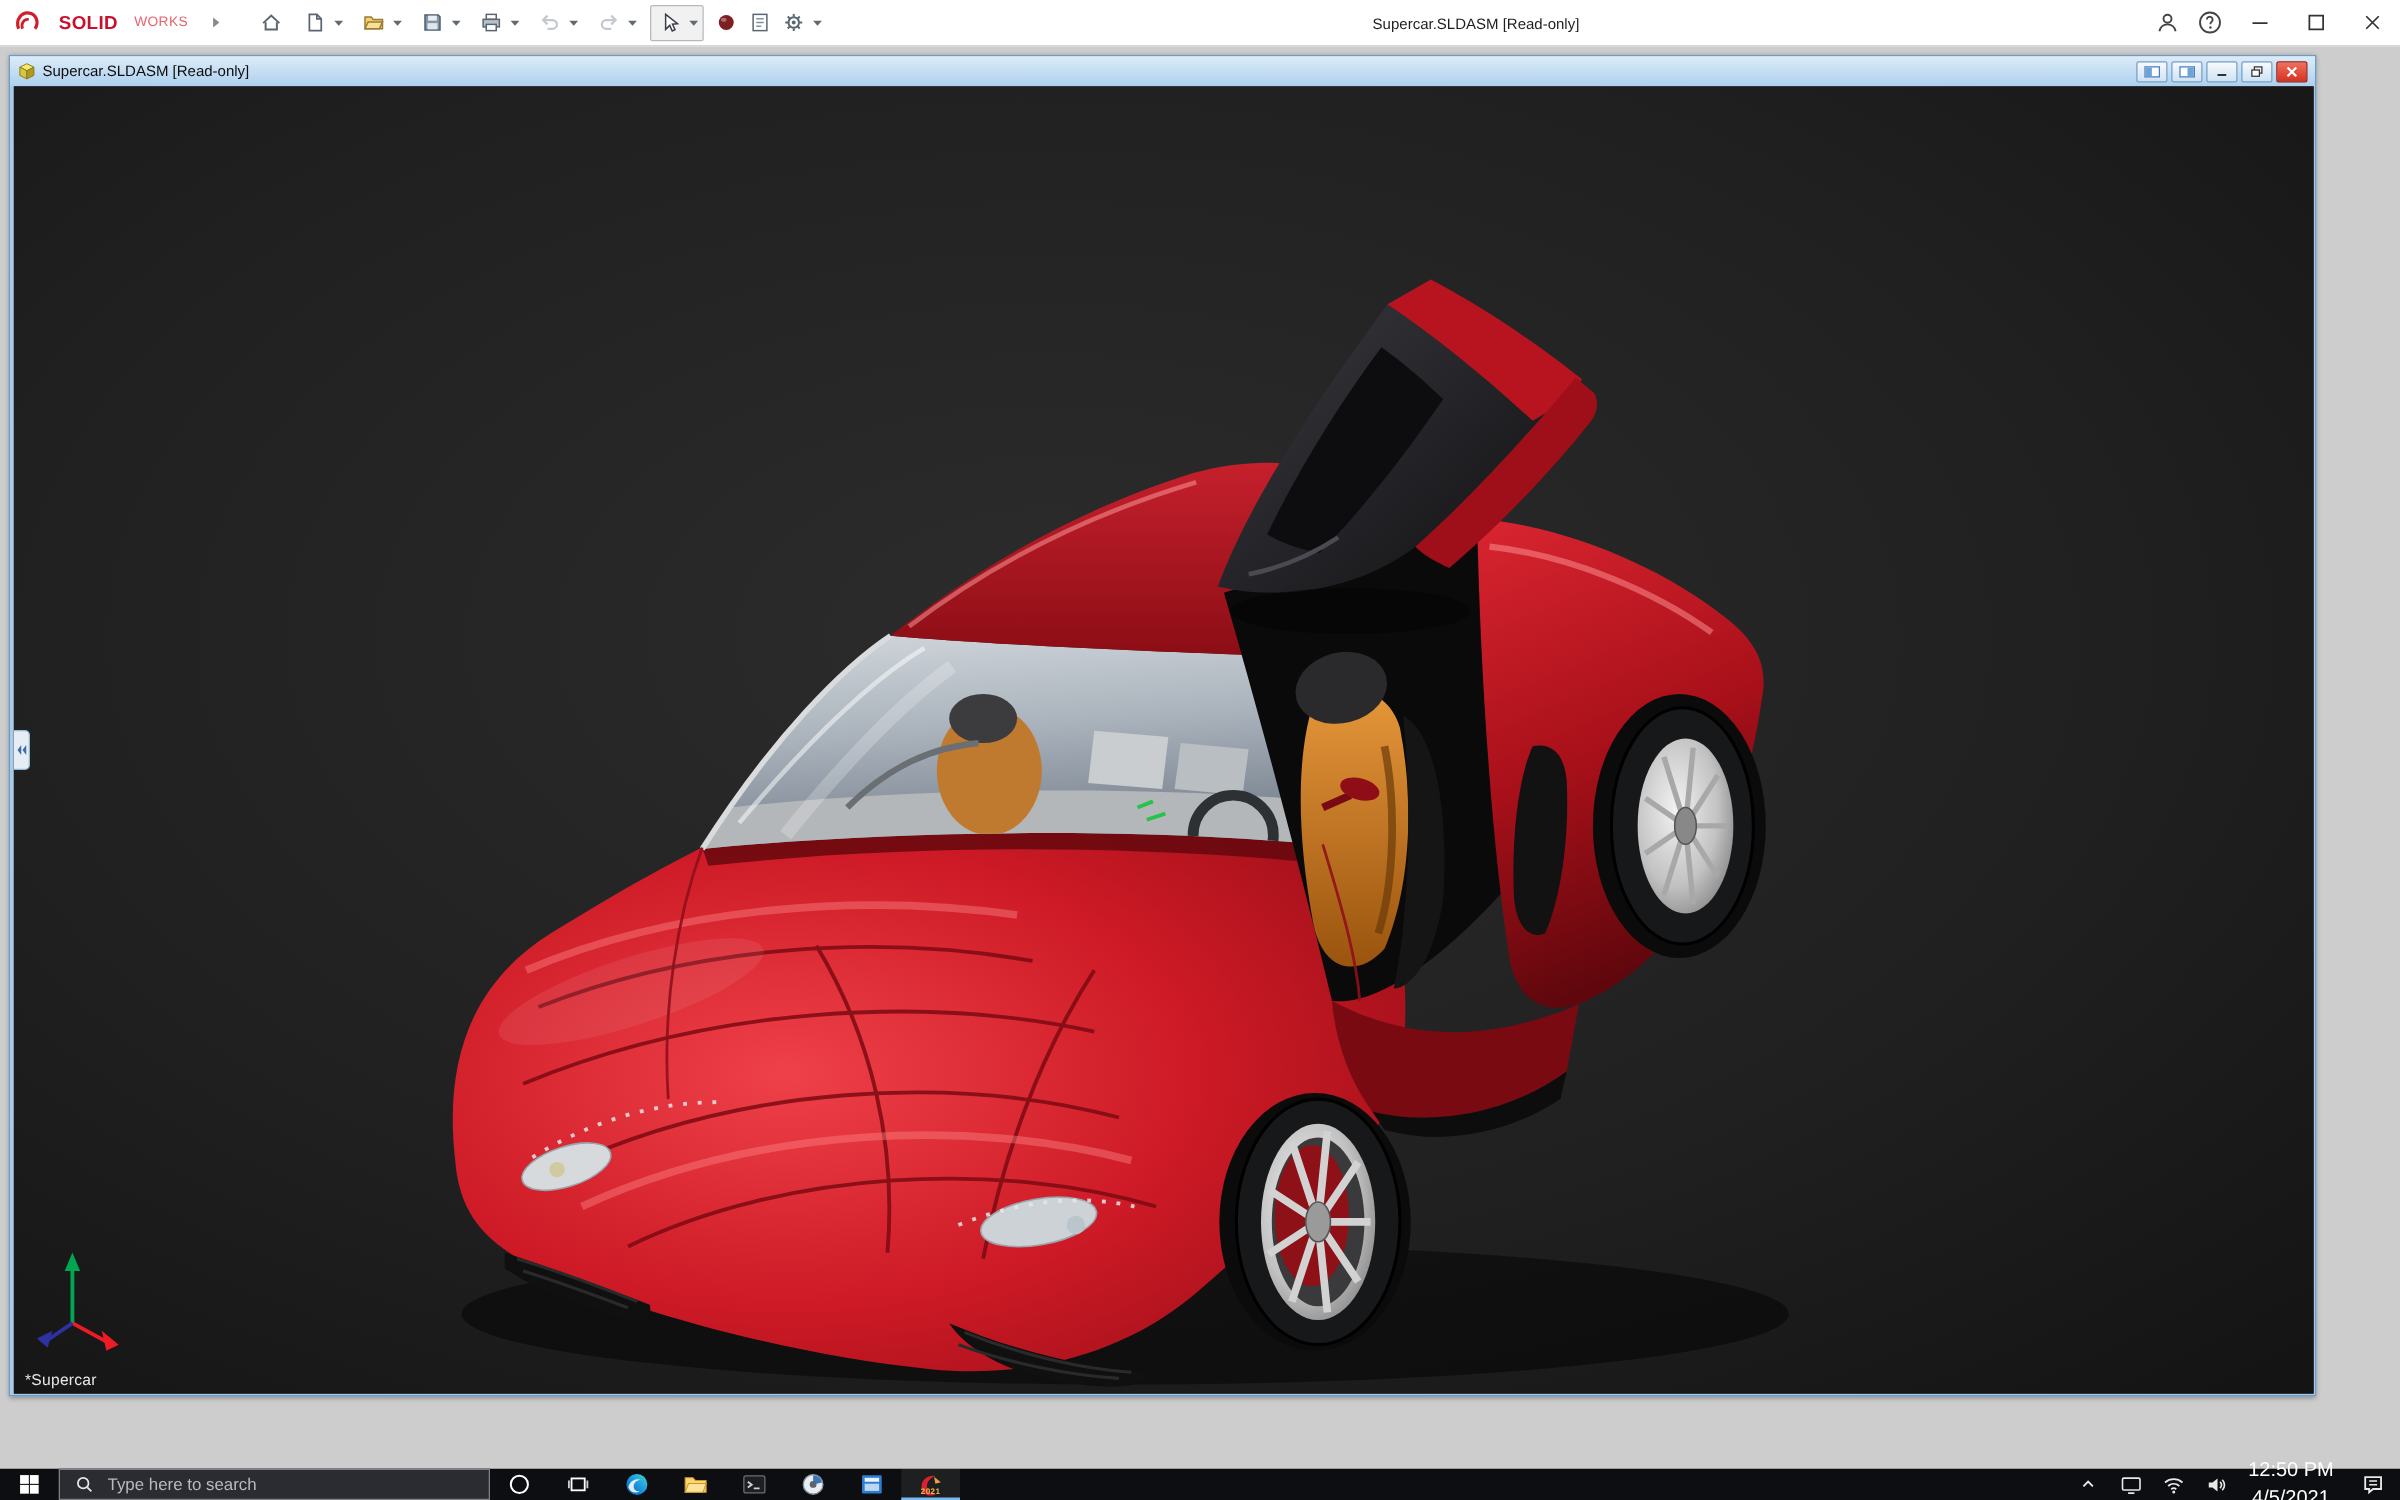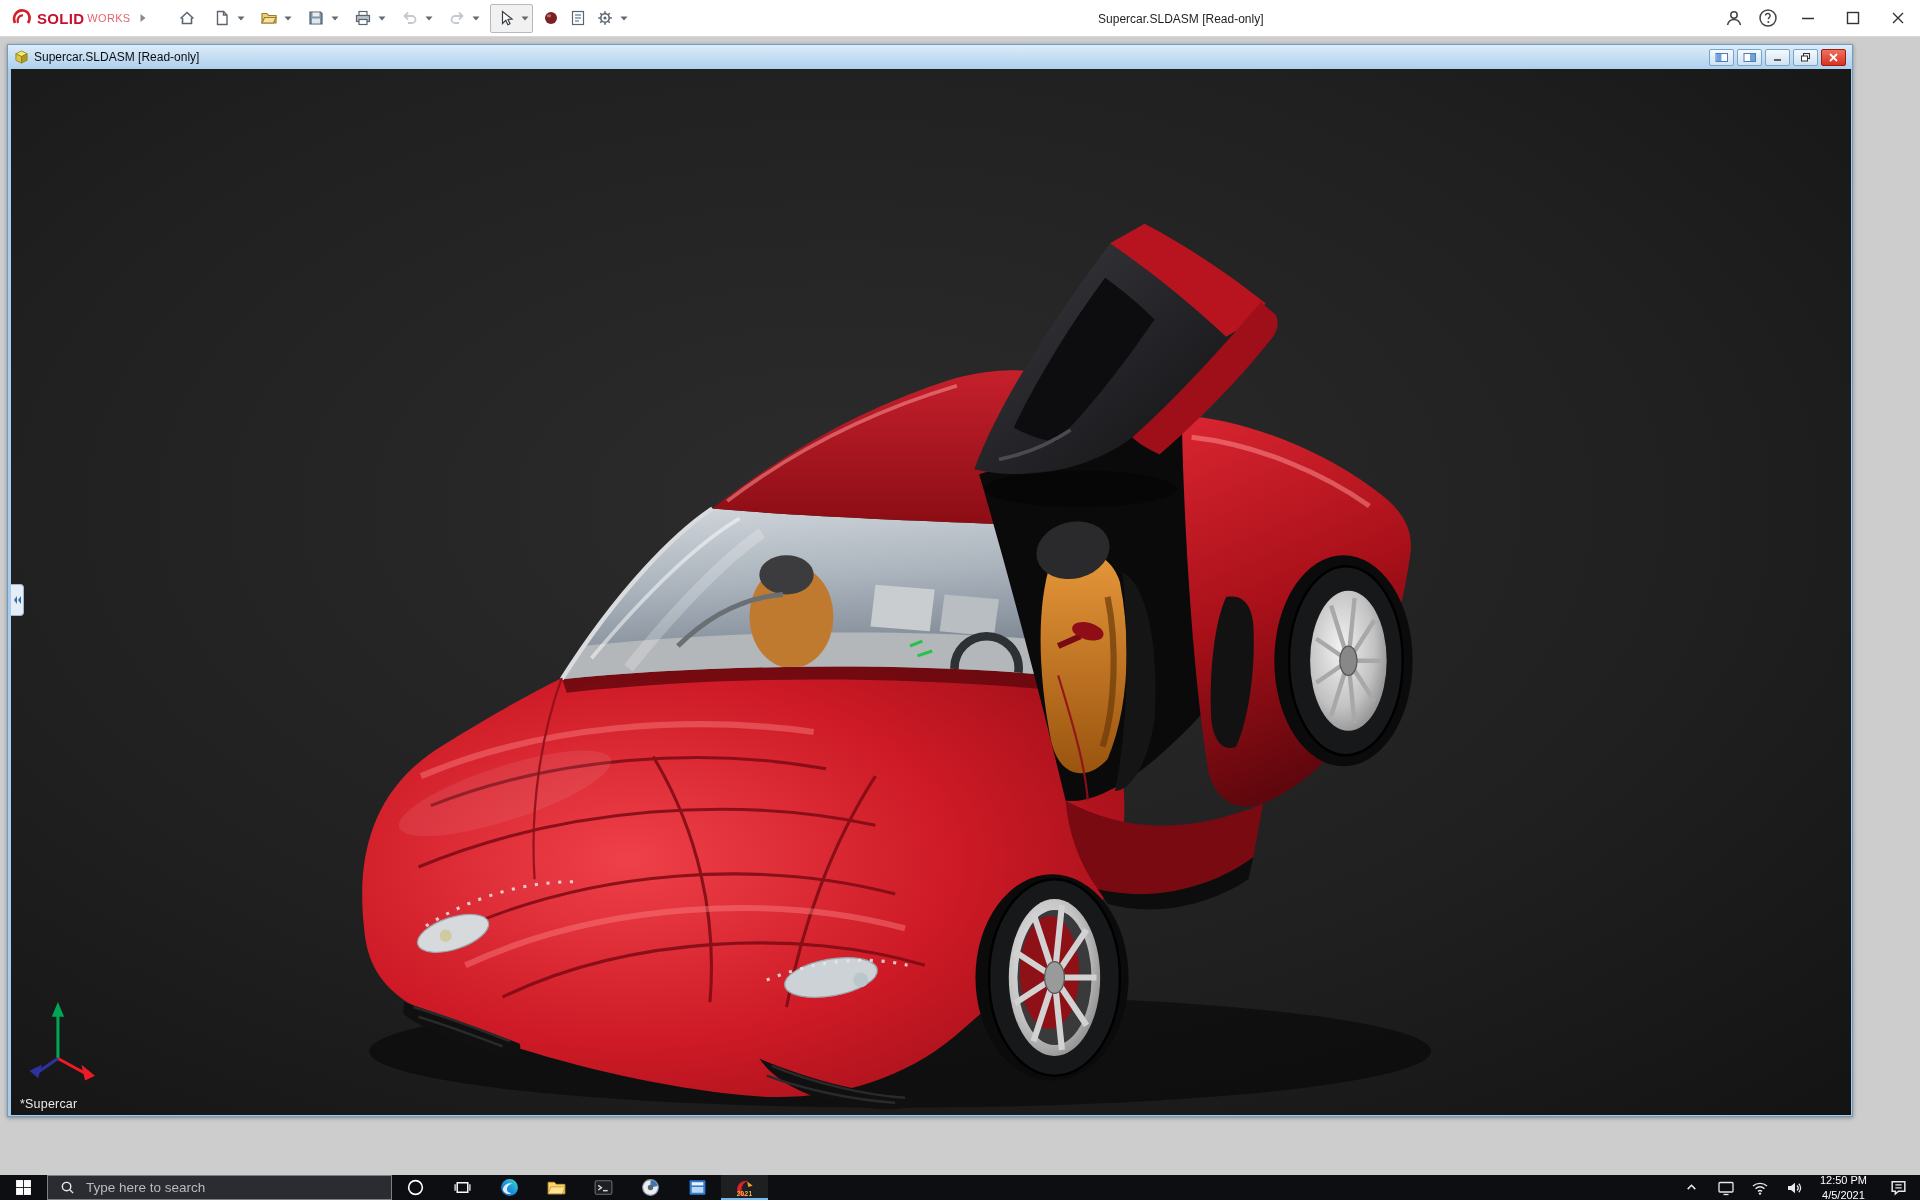--- a/index.html
+++ b/index.html
@@ -3,21 +3,21 @@
 <meta charset="utf-8">
 <style>
   * { box-sizing: border-box; }
   html,body { margin:0; padding:0; }
   body { width:1920px; height:1200px; position:relative; overflow:hidden;
          font-family:"Liberation Sans", sans-serif; background:#cdcdcd; }
 
   
   #app-titlebar { position:absolute; top:0; left:0; width:100%; height:37px;
     background:#ffffff; border-bottom:1px solid #d9d9d9; display:flex; align-items:center; z-index:4; }
-  .brand { display:flex; align-items:center; gap:3px; padding:0 4px 0 10px; }
+  .brand { display:flex; align-items:center; gap:13px; padding:0 4px 0 10px; }
   .brand .solid { font-weight:bold; color:#c8102e; font-size:15px; letter-spacing:.3px; }
   .brand .works { color:#e4656e; font-size:11px; letter-spacing:.3px; }
   .tools { display:flex; align-items:center; margin-left:22px; }
   .tgroup { display:flex; align-items:center; margin-right:8px; }
   .tbtn { width:27px; height:27px; display:flex; align-items:center; justify-content:center; border-radius:2px; }
   .tdd  { width:12px; height:27px; display:flex; align-items:center; justify-content:center; }
   .sel-wrap { display:flex; align-items:center; border:1px solid #b9b9b9; background:#f1f1f1;
               border-radius:2px; height:29px; padding:0 1px; margin-right:4px; }
   .title-center { position:absolute; left:61.5%; top:0; height:37px; transform:translateX(-50%);
                   display:flex; align-items:center; font-size:12px; color:#1f1f1f; white-space:nowrap; }
@@ -49,21 +49,21 @@
   .tk-btn { width:47px; display:flex; align-items:center; justify-content:center; }
   .tk-btn.active { box-shadow:inset 0 -2px 0 #76b9ed; background:rgba(255,255,255,.07); }
   .search-box { width:345px; background:#2a2c31; border:1px solid #7e8084; display:flex;
                 align-items:center; gap:9px; padding-left:12px; }
   .search-box input { flex:1; background:transparent; border:none; outline:none;
                       color:#c9c9c9; font-size:13.5px; font-family:inherit; }
   .search-box input::placeholder { color:#b9babd; opacity:1; }
   .tray { margin-left:auto; display:flex; align-items:stretch; }
   .tray .tk-btn { width:34px; }
   .clock { display:flex; flex-direction:column; justify-content:center; align-items:center;
-           padding:0 9px; color:#ffffff; font-size:11px; line-height:1.35; }
+           padding:0 9px; color:#ffffff; font-size:16px; line-height:1.35; }
   .action { width:44px; display:flex; align-items:center; justify-content:center; }
   .sw-wrap { position:relative; }
   .sw-badge { position:absolute; bottom:3px; left:50%; transform:translateX(-50%);
               font-size:6.5px; font-weight:bold; color:#e8b84a; letter-spacing:.3px; }
 </style>
 </head>
 <body>
 
 <svg width="0" height="0" style="position:absolute" aria-hidden="true">
   <defs>

